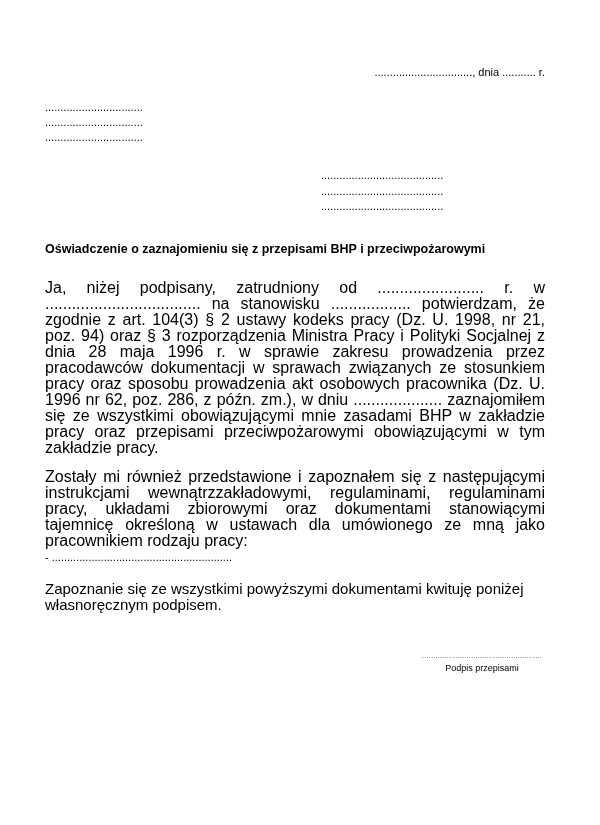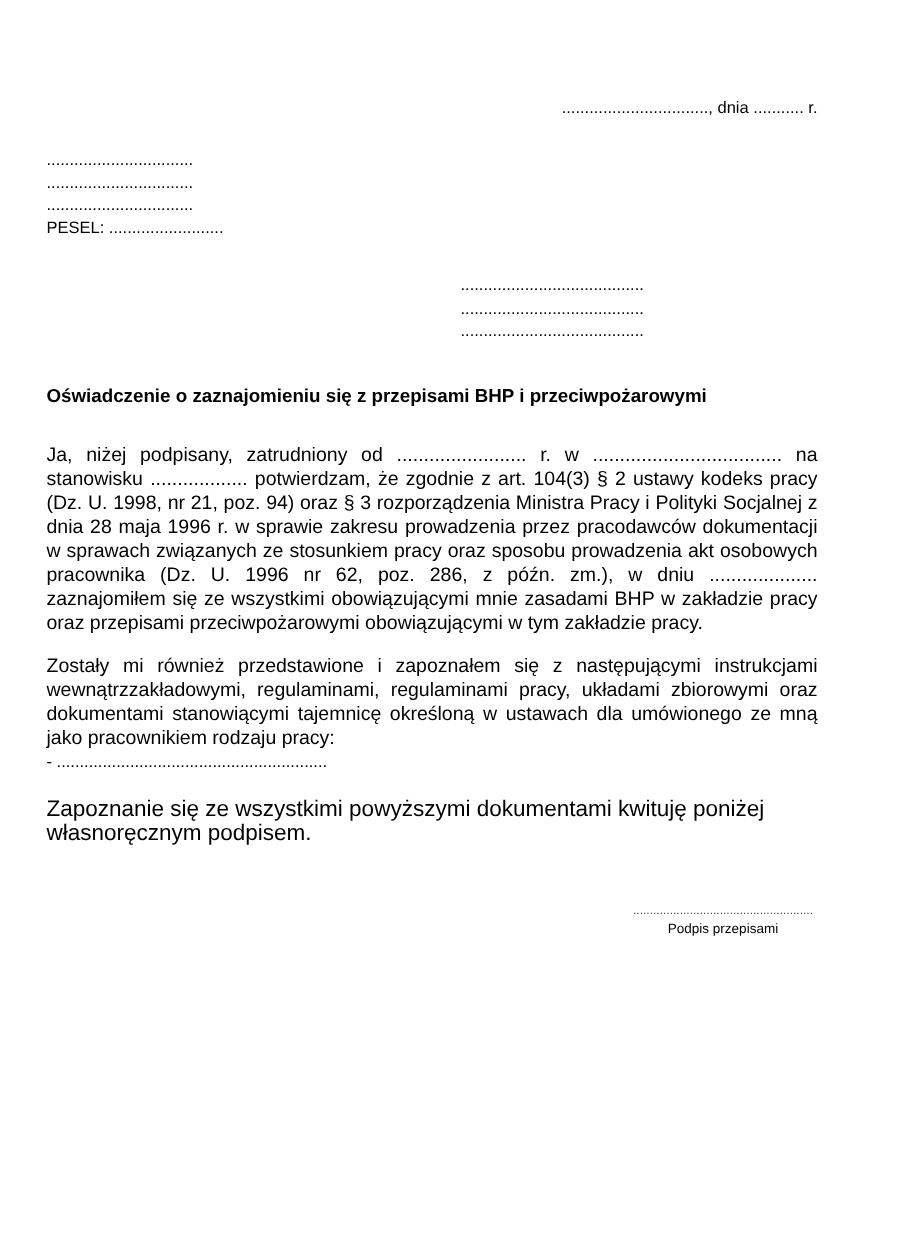--- a/index.html
+++ b/index.html
@@ -11,21 +11,21 @@
     width: 600px;
     height: 825px;
     font-family: "Liberation Sans", sans-serif;
     color: #000000;
   }
   .page {
     position: relative;
     width: 600px;
     height: 825px;
     box-sizing: border-box;
-    padding: 66px 55px 0 31px;
+    padding: 66px 55px 0 45px;
     background: #ffffff;
     overflow: hidden;
   }
   .date-line {
     font-size: 11px;
     line-height: 13px;
     text-align: right;
     white-space: nowrap;
   }
   .employee-block {
@@ -40,21 +40,21 @@
     line-height: 15.5px;
   }
   .doc-title {
     margin: 27px 0 0 0;
     font-size: 12.5px;
     font-weight: bold;
     text-align: left;
   }
   .para {
     margin: 24px 0 0 0;
-    font-size: 13px;
+    font-size: 16px;
     line-height: 16px;
     text-align: justify;
   }
   .para-2 {
     margin-top: 13px;
   }
   .list-item {
     font-size: 11px;
     line-height: 16px;
     text-align: left;
@@ -88,21 +88,20 @@
 <body>
 
 <div class="page">
 
   <div class="date-line">................................, dnia ........... r.</div>
 
   <div class="employee-block">
     <div>................................</div>
     <div>................................</div>
     <div>................................</div>
-    <div>PESEL: .........................</div>
   </div>
 
   <div class="employer-block">
     <div>........................................</div>
     <div>........................................</div>
     <div>........................................</div>
   </div>
 
   <h1 class="doc-title">Oświadczenie o zaznajomieniu się z przepisami BHP i przeciwpożarowymi</h1>
 

